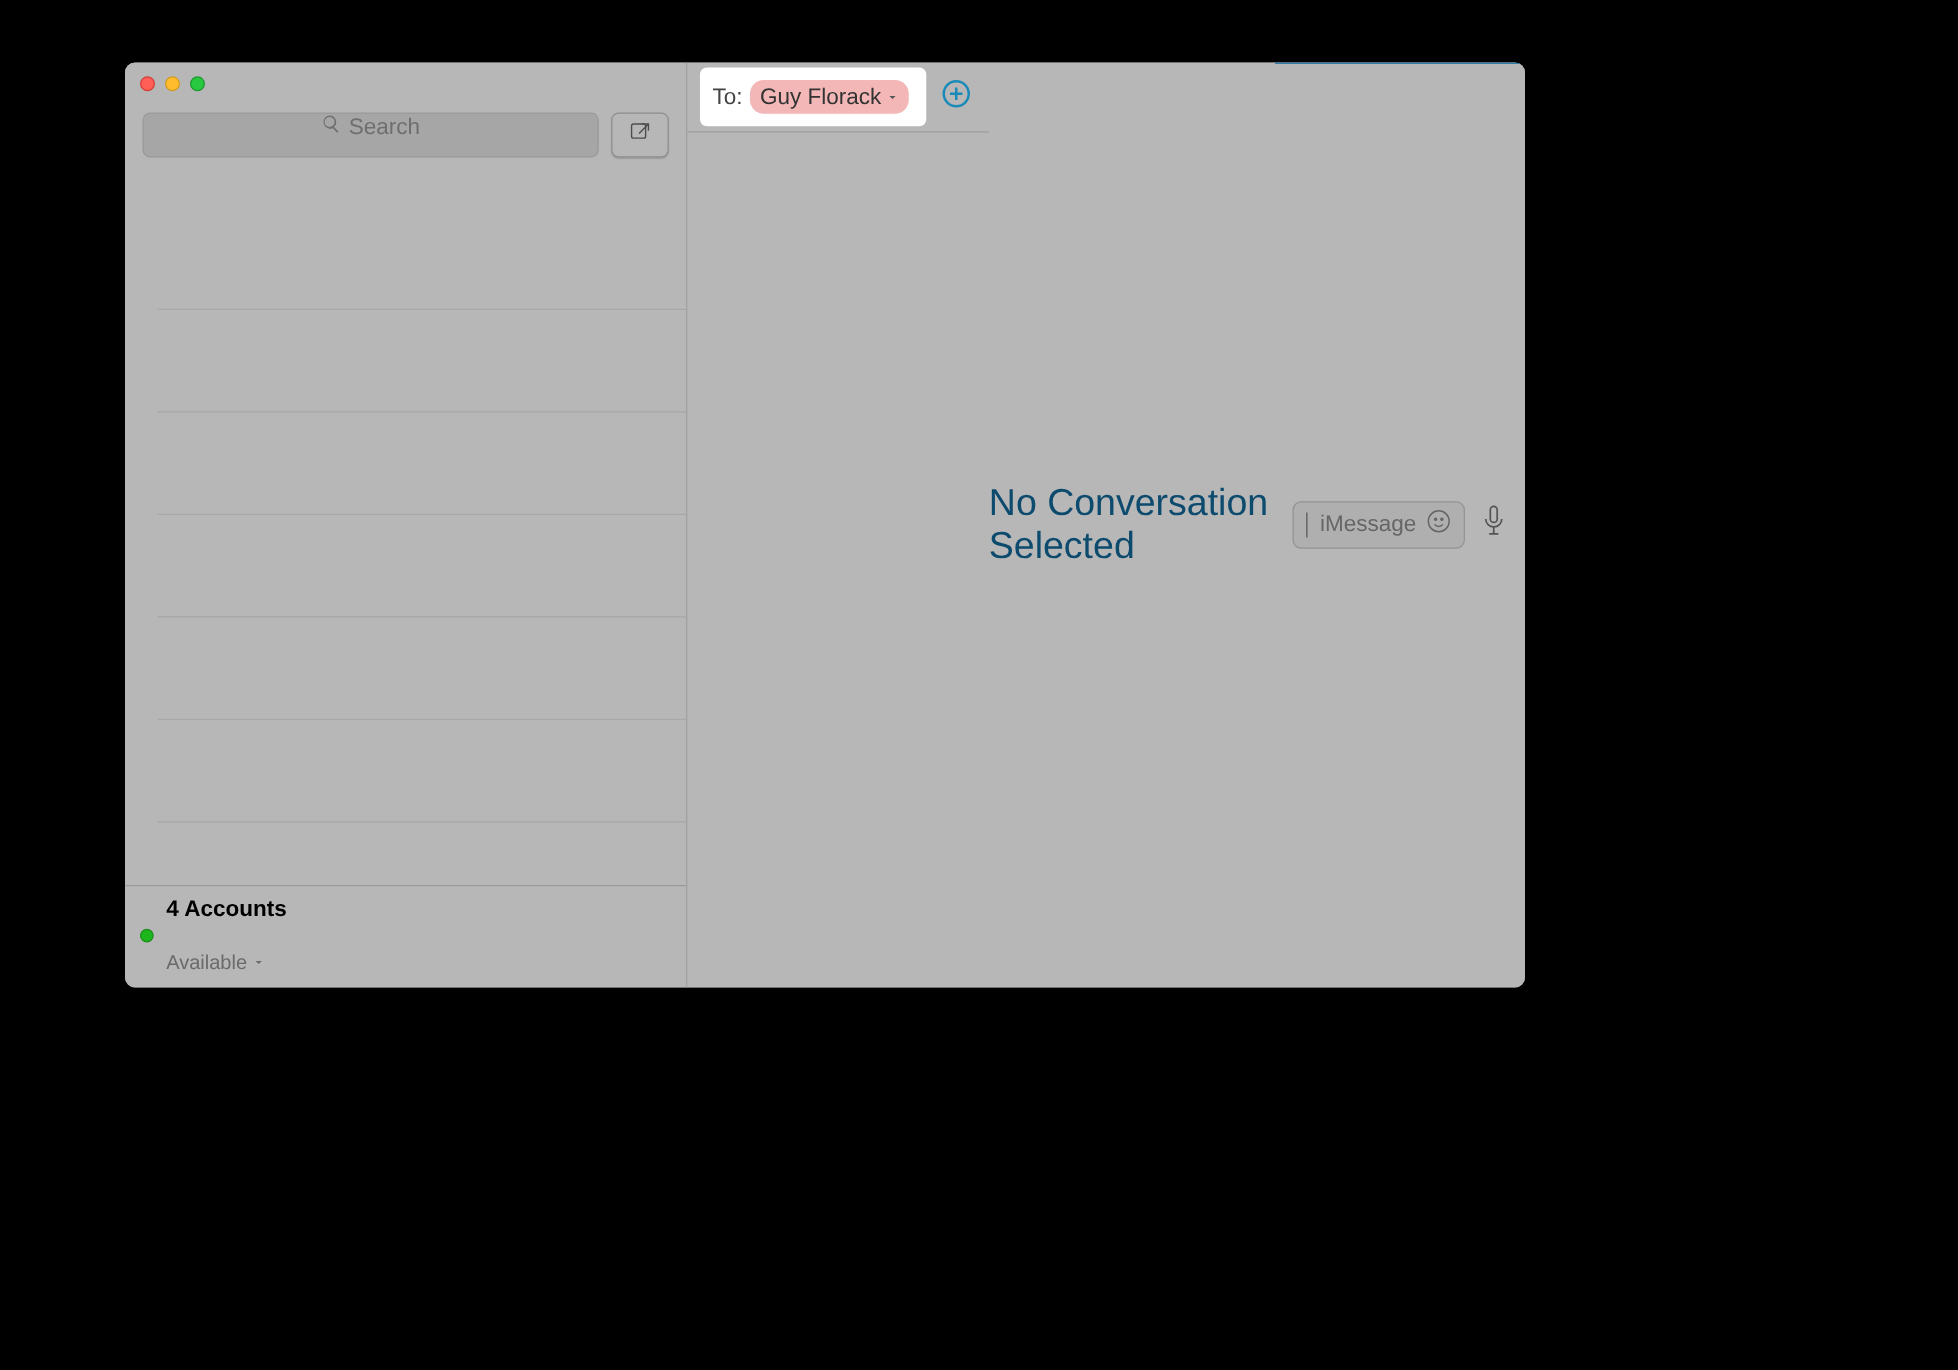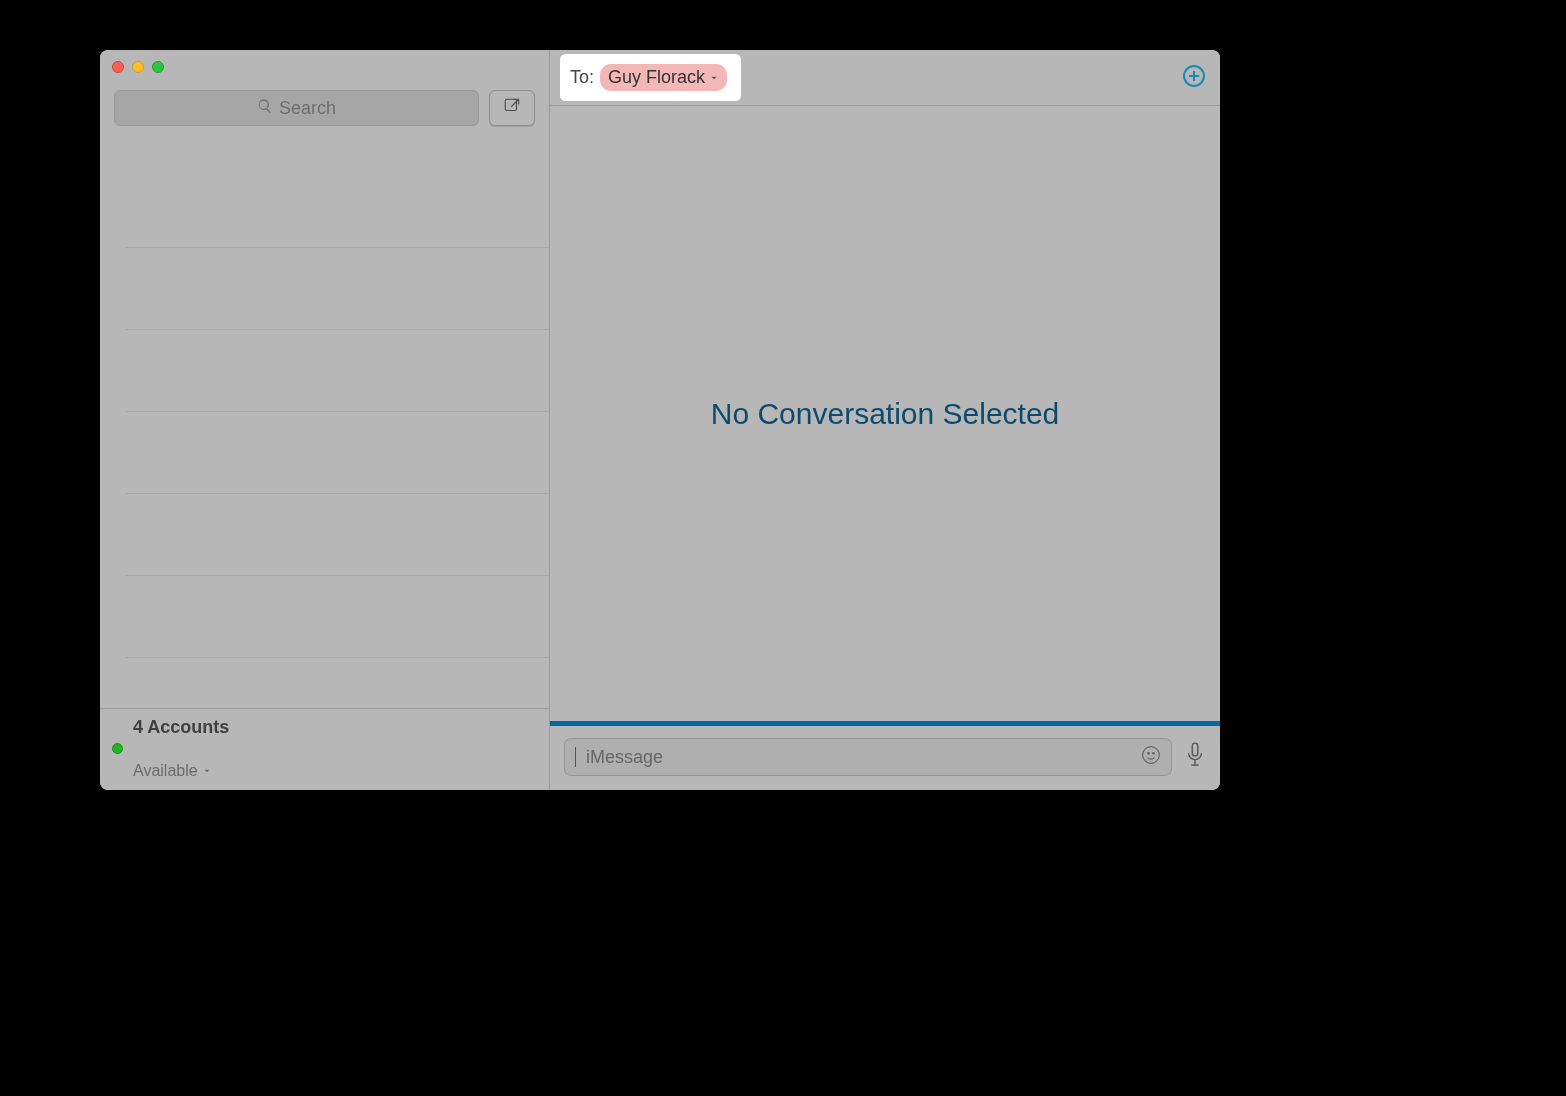--- a/index.html
+++ b/index.html
@@ -39,21 +39,21 @@
   }
   .traffic { width:12px; height:12px; border-radius:50%; }
   .tl-red { background:#ff5f57; border:0.5px solid #d43d36; }
   .tl-yellow { background:#ffbd2e; border:0.5px solid #d19a21; }
   .tl-green { background:#28c840; border:0.5px solid #1d9a2e; }
   .search-row {
     display:flex; align-items:center; gap:10px; padding: 6px 14px 10px 14px;
   }
   .search-box {
     flex:1; height:36px; background:#a6a6a6; border:1px solid #999; border-radius:6px;
-    display:flex; align-items:center; justify-content:center; gap:6px;
+    display:flex; align-items:flex-start; justify-content:center; gap:6px;
     color:#6f6f6f; font-size:18px;
   }
   .search-box svg { width:16px; height:16px; fill:#6f6f6f; }
   .compose-btn {
     width:46px; height:36px; background:#b7b7b7; border:1px solid #8f8f8f; border-radius:6px;
     display:flex; align-items:center; justify-content:center;
     box-shadow: 0 1px 1px rgba(0,0,0,0.15);
   }
   .compose-btn svg { width:18px; height:18px; stroke:#4d4d4d; fill:none; stroke-width:1.5; }
   .conv-list {
@@ -65,27 +65,27 @@
     border-bottom: 1px solid #a7a7a7;
     margin-left: 26px;
   }
   .sidebar-footer {
     border-top:1px solid #9a9a9a;
     padding: 8px 12px 10px 12px;
     display:flex; align-items:center; gap:10px;
   }
   .presence-dot { width:11px; height:11px; border-radius:50%; background:#1db71d; border:0.5px solid #1a8f1a; }
   .footer-text { display:flex; flex-direction:column; }
-  .footer-accounts { font-size:18px; font-weight:600; color:#404040; }
+  .footer-accounts { font-size:18px; font-weight:600; color:#000000; }
   .footer-status { font-size:16px; color:#6a6a6a; display:flex; align-items:center; gap:4px;margin-top:24px; }
   .footer-status svg { width:10px; height:10px; fill:#6a6a6a; }
 
   
   .main {
-    flex:1; display:flex; flex-direction:column; background:#b7b7b7;
+    flex:1; display:flex; flex-direction:row; background:#b7b7b7;
   }
   .to-bar {
     height:56px; display:flex; align-items:center; padding:0 14px; gap:8px;
     border-bottom:1px solid #9e9e9e;
   }
   .to-highlight {
     background:#fff;
     border-radius:2px;
     padding: 6px 10px 6px 6px;
     display:flex; align-items:center; gap:6px;
@@ -100,21 +100,21 @@
     font-size:18px; color:#333;
   }
   .contact-chip svg { width:10px; height:10px; fill:#555; }
   .to-spacer { flex:1; }
   .add-btn svg { width:24px; height:24px; stroke:#1a8ab8; fill:none; stroke-width:2; }
   .conversation-body {
     flex:1; display:flex; align-items:center; justify-content:center;
     color:#0c4a6e; font-size:30px; font-weight:400;
   }
   .compose-bar {
-    border-top:5px solid #0369a1;
+    border-top:1px solid #0369a1;
     padding: 12px 14px 14px 14px;
     display:flex; align-items:center; gap:12px;
   }
   .msg-input {
     flex:1; height:38px; background:#afafaf; border:1px solid #949494; border-radius:7px;
     display:flex; align-items:center; padding:0 10px; gap:8px;
     color:#666; font-size:18px;
   }
   .msg-input .ph { flex:1; color:#666; }
   .msg-input svg { width:20px; height:20px; stroke:#666; fill:none; stroke-width:1.4; }

